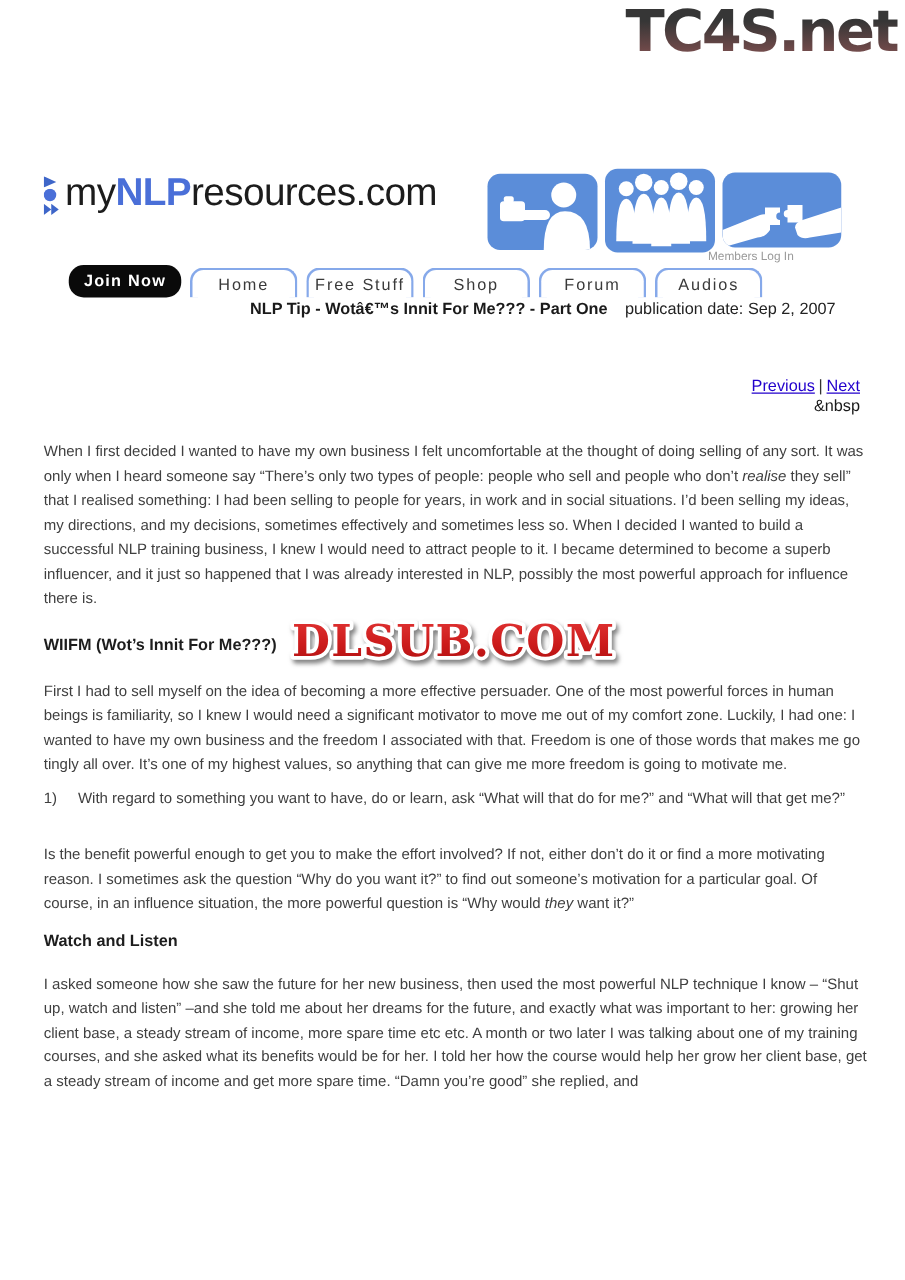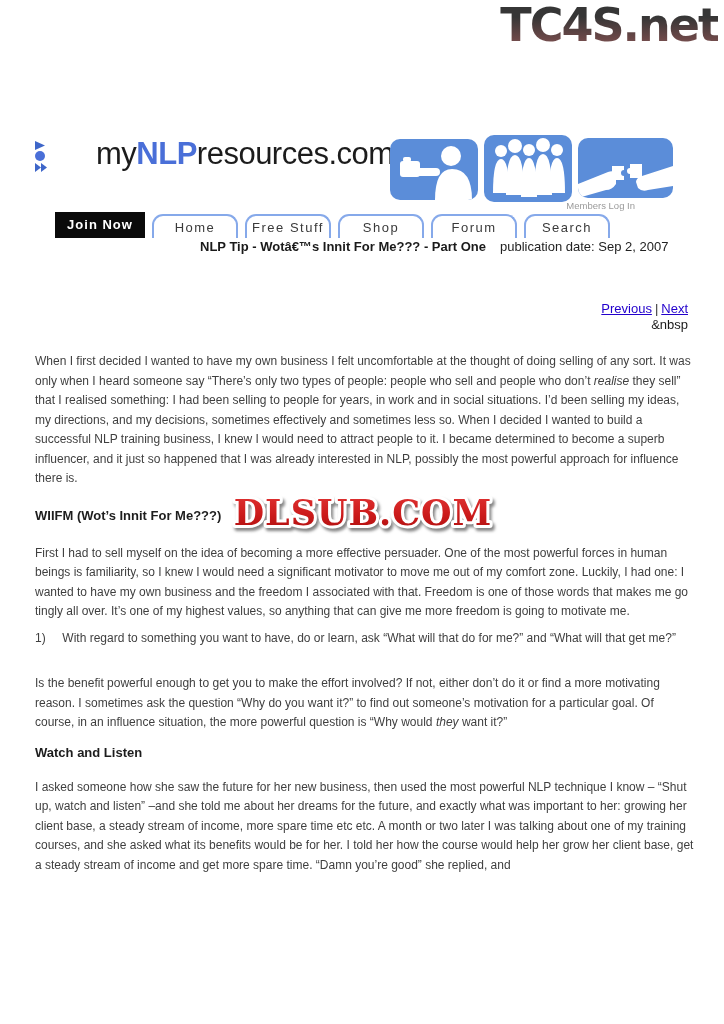--- a/index.html
+++ b/index.html
@@ -6,35 +6,35 @@
   #page{position:relative;width:724px;height:976px;background:#ffffff;overflow:hidden;
         font-family:"Liberation Sans",sans-serif;color:#3d3d3d;}
 
   
   #tc4s{position:absolute;top:-2px;right:6px;font-size:46px;font-weight:bold;letter-spacing:-2px;
         font-family:"DejaVu Sans",sans-serif;
         background:linear-gradient(#363636 35%,#6b4848 75%,#936262 100%);
         -webkit-background-clip:text;background-clip:text;color:transparent;}
 
   
-  #logo{position:absolute;left:35px;top:138px;display:flex;align-items:flex-start;gap:44px;}
+  #logo{position:absolute;left:35px;top:138px;display:flex;align-items:flex-start;}
   #logo-icon{display:flex;flex-direction:column;align-items:flex-start;gap:1px;margin:3px 4px 0 0;}
   #logo-text{font-size:31px;letter-spacing:-0.5px;color:#1c1c1c;line-height:32px;white-space:nowrap;}
   .logo-blue{color:#4a6fd8;font-weight:bold;}
   #tagline{position:absolute;left:40px;top:176px;font-size:15px;letter-spacing:0.6px;color:#3c3c3c;white-space:nowrap;}
 
   
   #header-images{position:absolute;left:390px;top:137px;display:flex;gap:6px;align-items:flex-start;}
   .himg{background:#5b8dd9;border-radius:10px;}
   #members-login{position:absolute;right:89px;top:200px;font-size:9.5px;color:#9a9a9a;}
 
   
   #nav{position:absolute;left:55px;top:211px;display:flex;align-items:flex-end;height:27px;}
   #join-btn{background:#0a0a0a;color:#fff;font-weight:bold;font-size:13px;letter-spacing:1px;
-            border-radius:0;padding:5px 0 6px;width:90px;text-align:center;cursor:pointer;}
+            border-radius:12px;padding:5px 0 6px;width:90px;text-align:center;cursor:pointer;}
   .tab{width:82px;margin-left:7px;border:2px solid #86a9ea;border-bottom:none;
        border-radius:11px 11px 0 0;background:#fff;color:#3a3a3a;font-size:13px;letter-spacing:1.5px;
        text-align:center;padding:4px 0 3px;cursor:pointer;}
 
   
   #article-title-row{position:absolute;left:200px;top:239px;white-space:nowrap;font-size:13px;color:#1a1a1a;}
   #article-title{font-weight:bold;}
   #pub-date{margin-left:14px;font-weight:normal;color:#222;}
 
   
@@ -105,21 +105,21 @@
   </div>
   <div id="members-login">Members Log In</div>
 
   <div id="nav">
     <div id="join-btn">Join Now</div>
     <span id="tabs" style="display:flex;align-items:flex-end;">
         <div class="tab">Home</div>
         <div class="tab">Free Stuff</div>
         <div class="tab">Shop</div>
         <div class="tab">Forum</div>
-        <div class="tab">Search</div>
+        <div class="tab">Audios</div>
       </span>
   </div>
 
   <div id="article-title-row">
     <span id="article-title">NLP Tip - Wotâ€™s Innit For Me??? - Part One</span><span id="pub-date">publication date: Sep 2, 2007</span>
   </div>
 
   <div id="pager">
     <div><a>Previous</a><span class="sep">|</span><a>Next</a></div>
     <div id="nbsp-line">&amp;nbsp</div>

